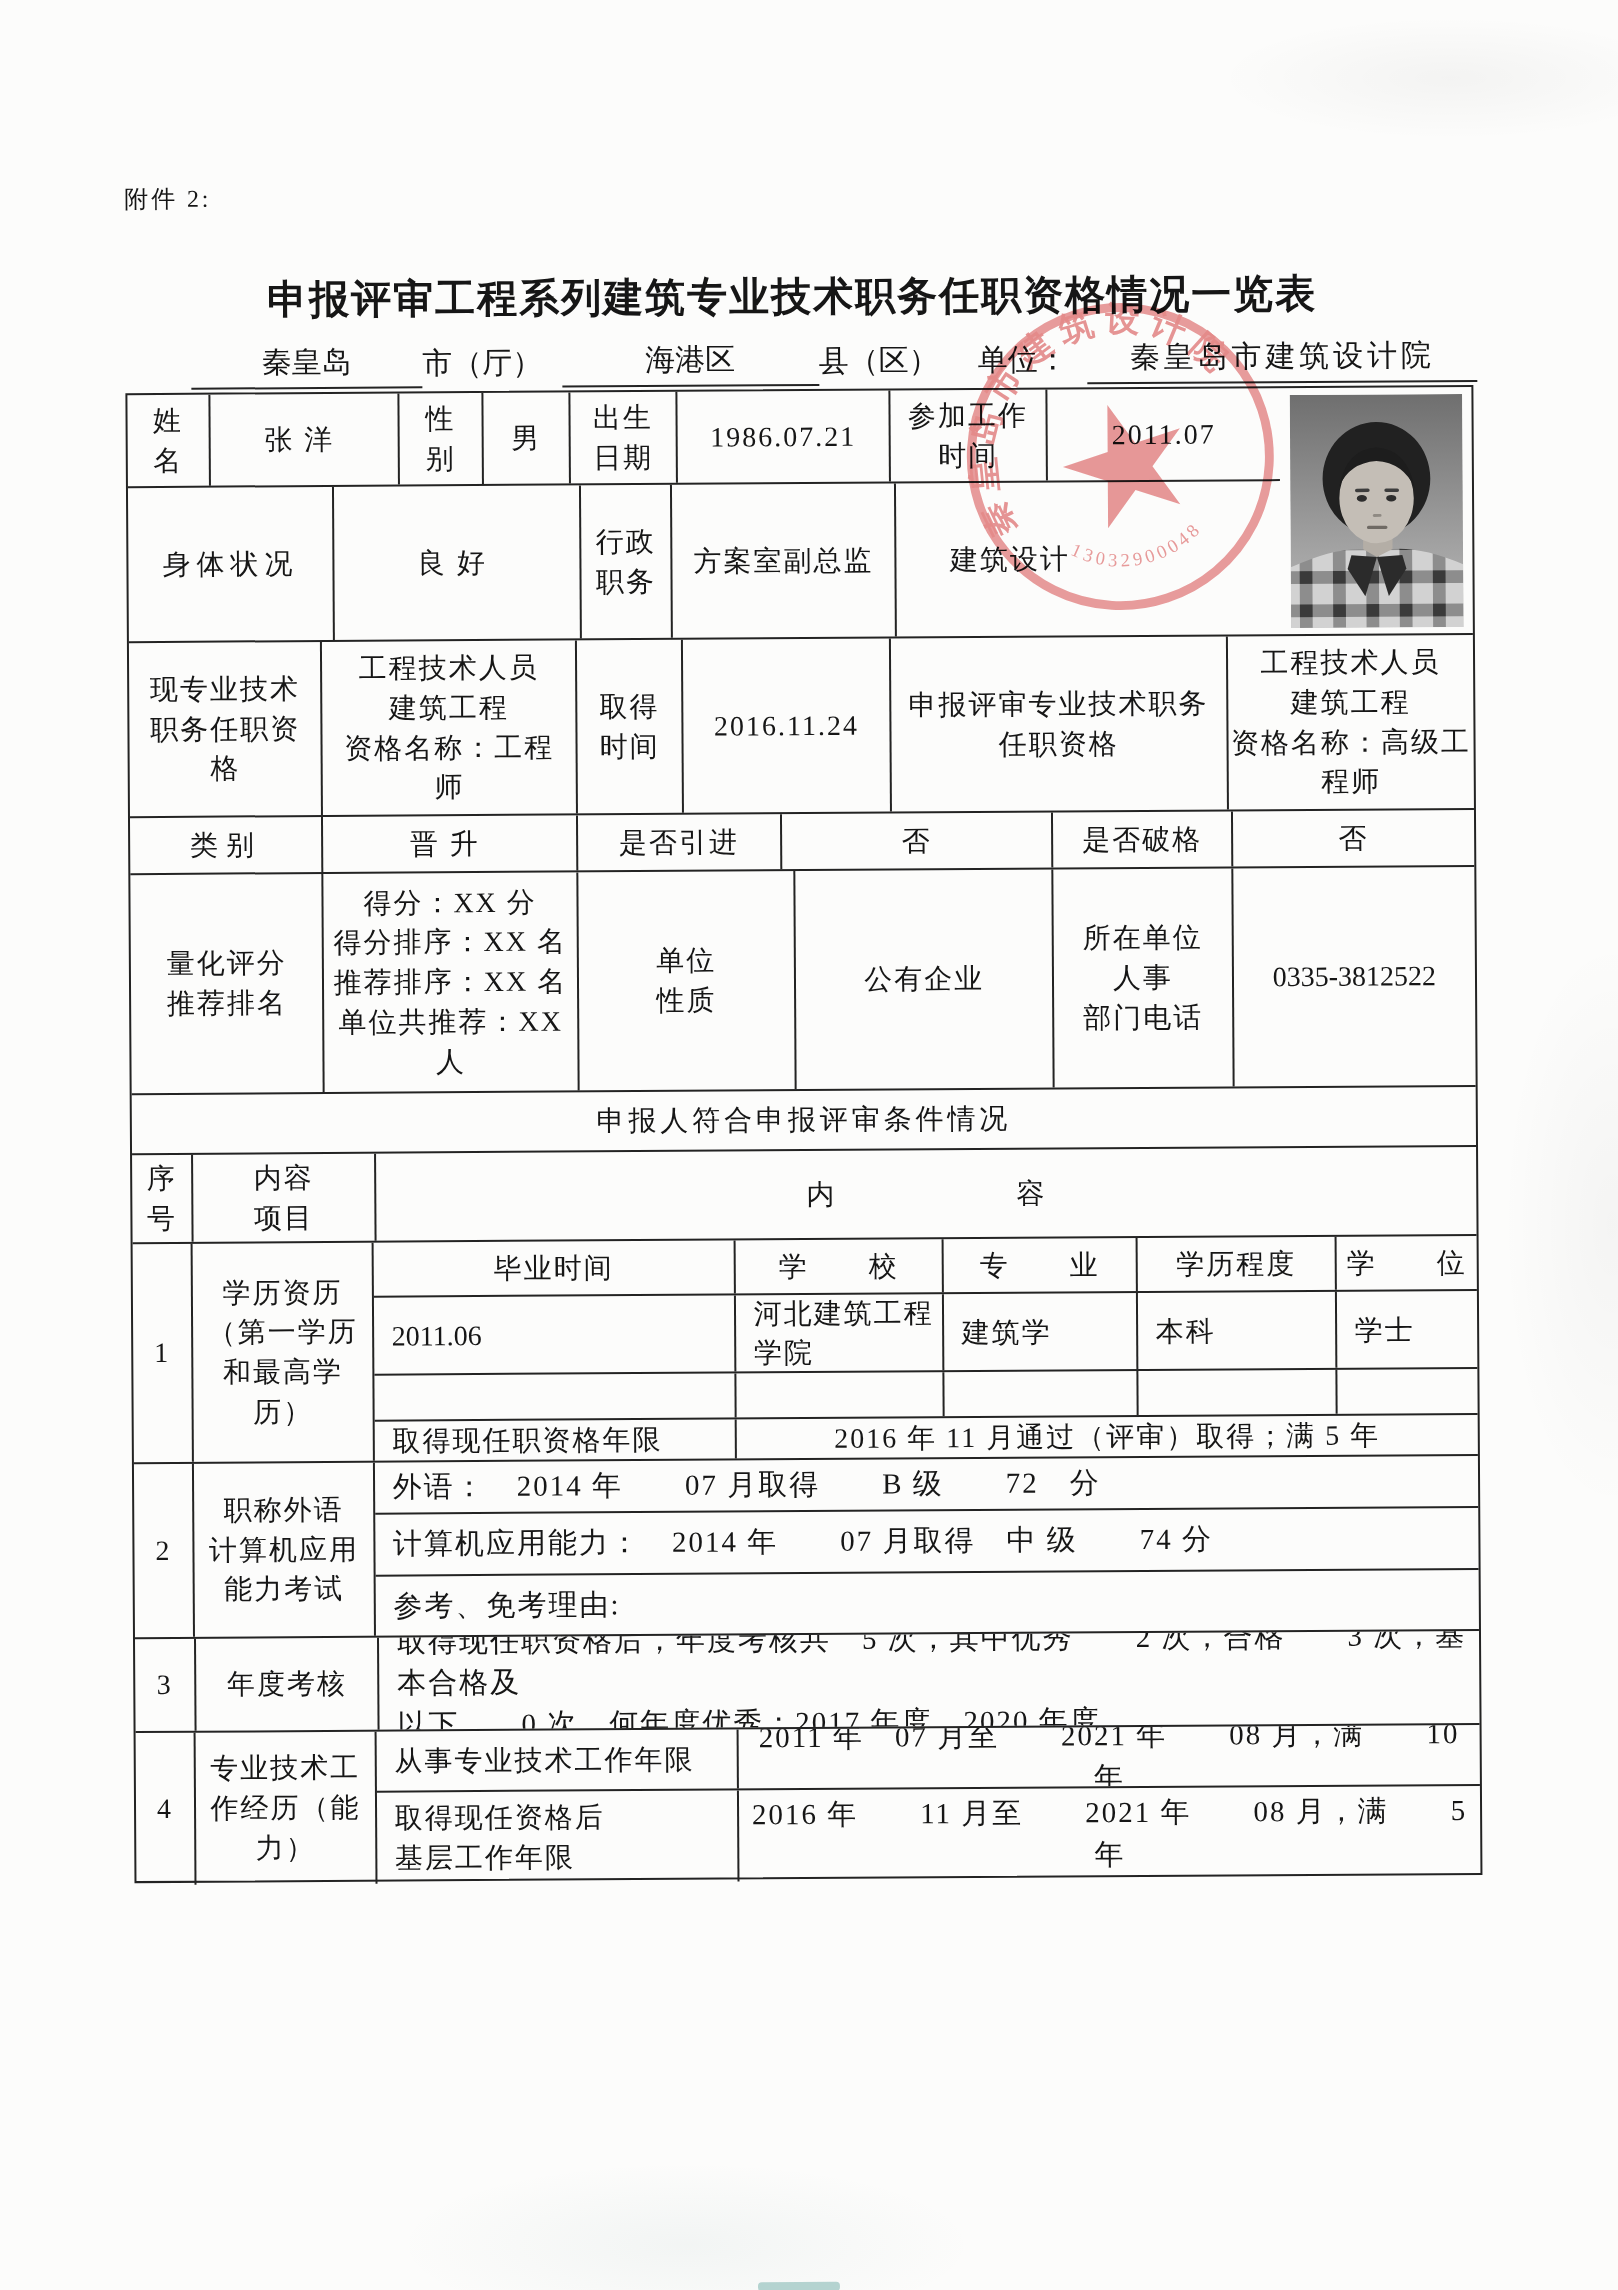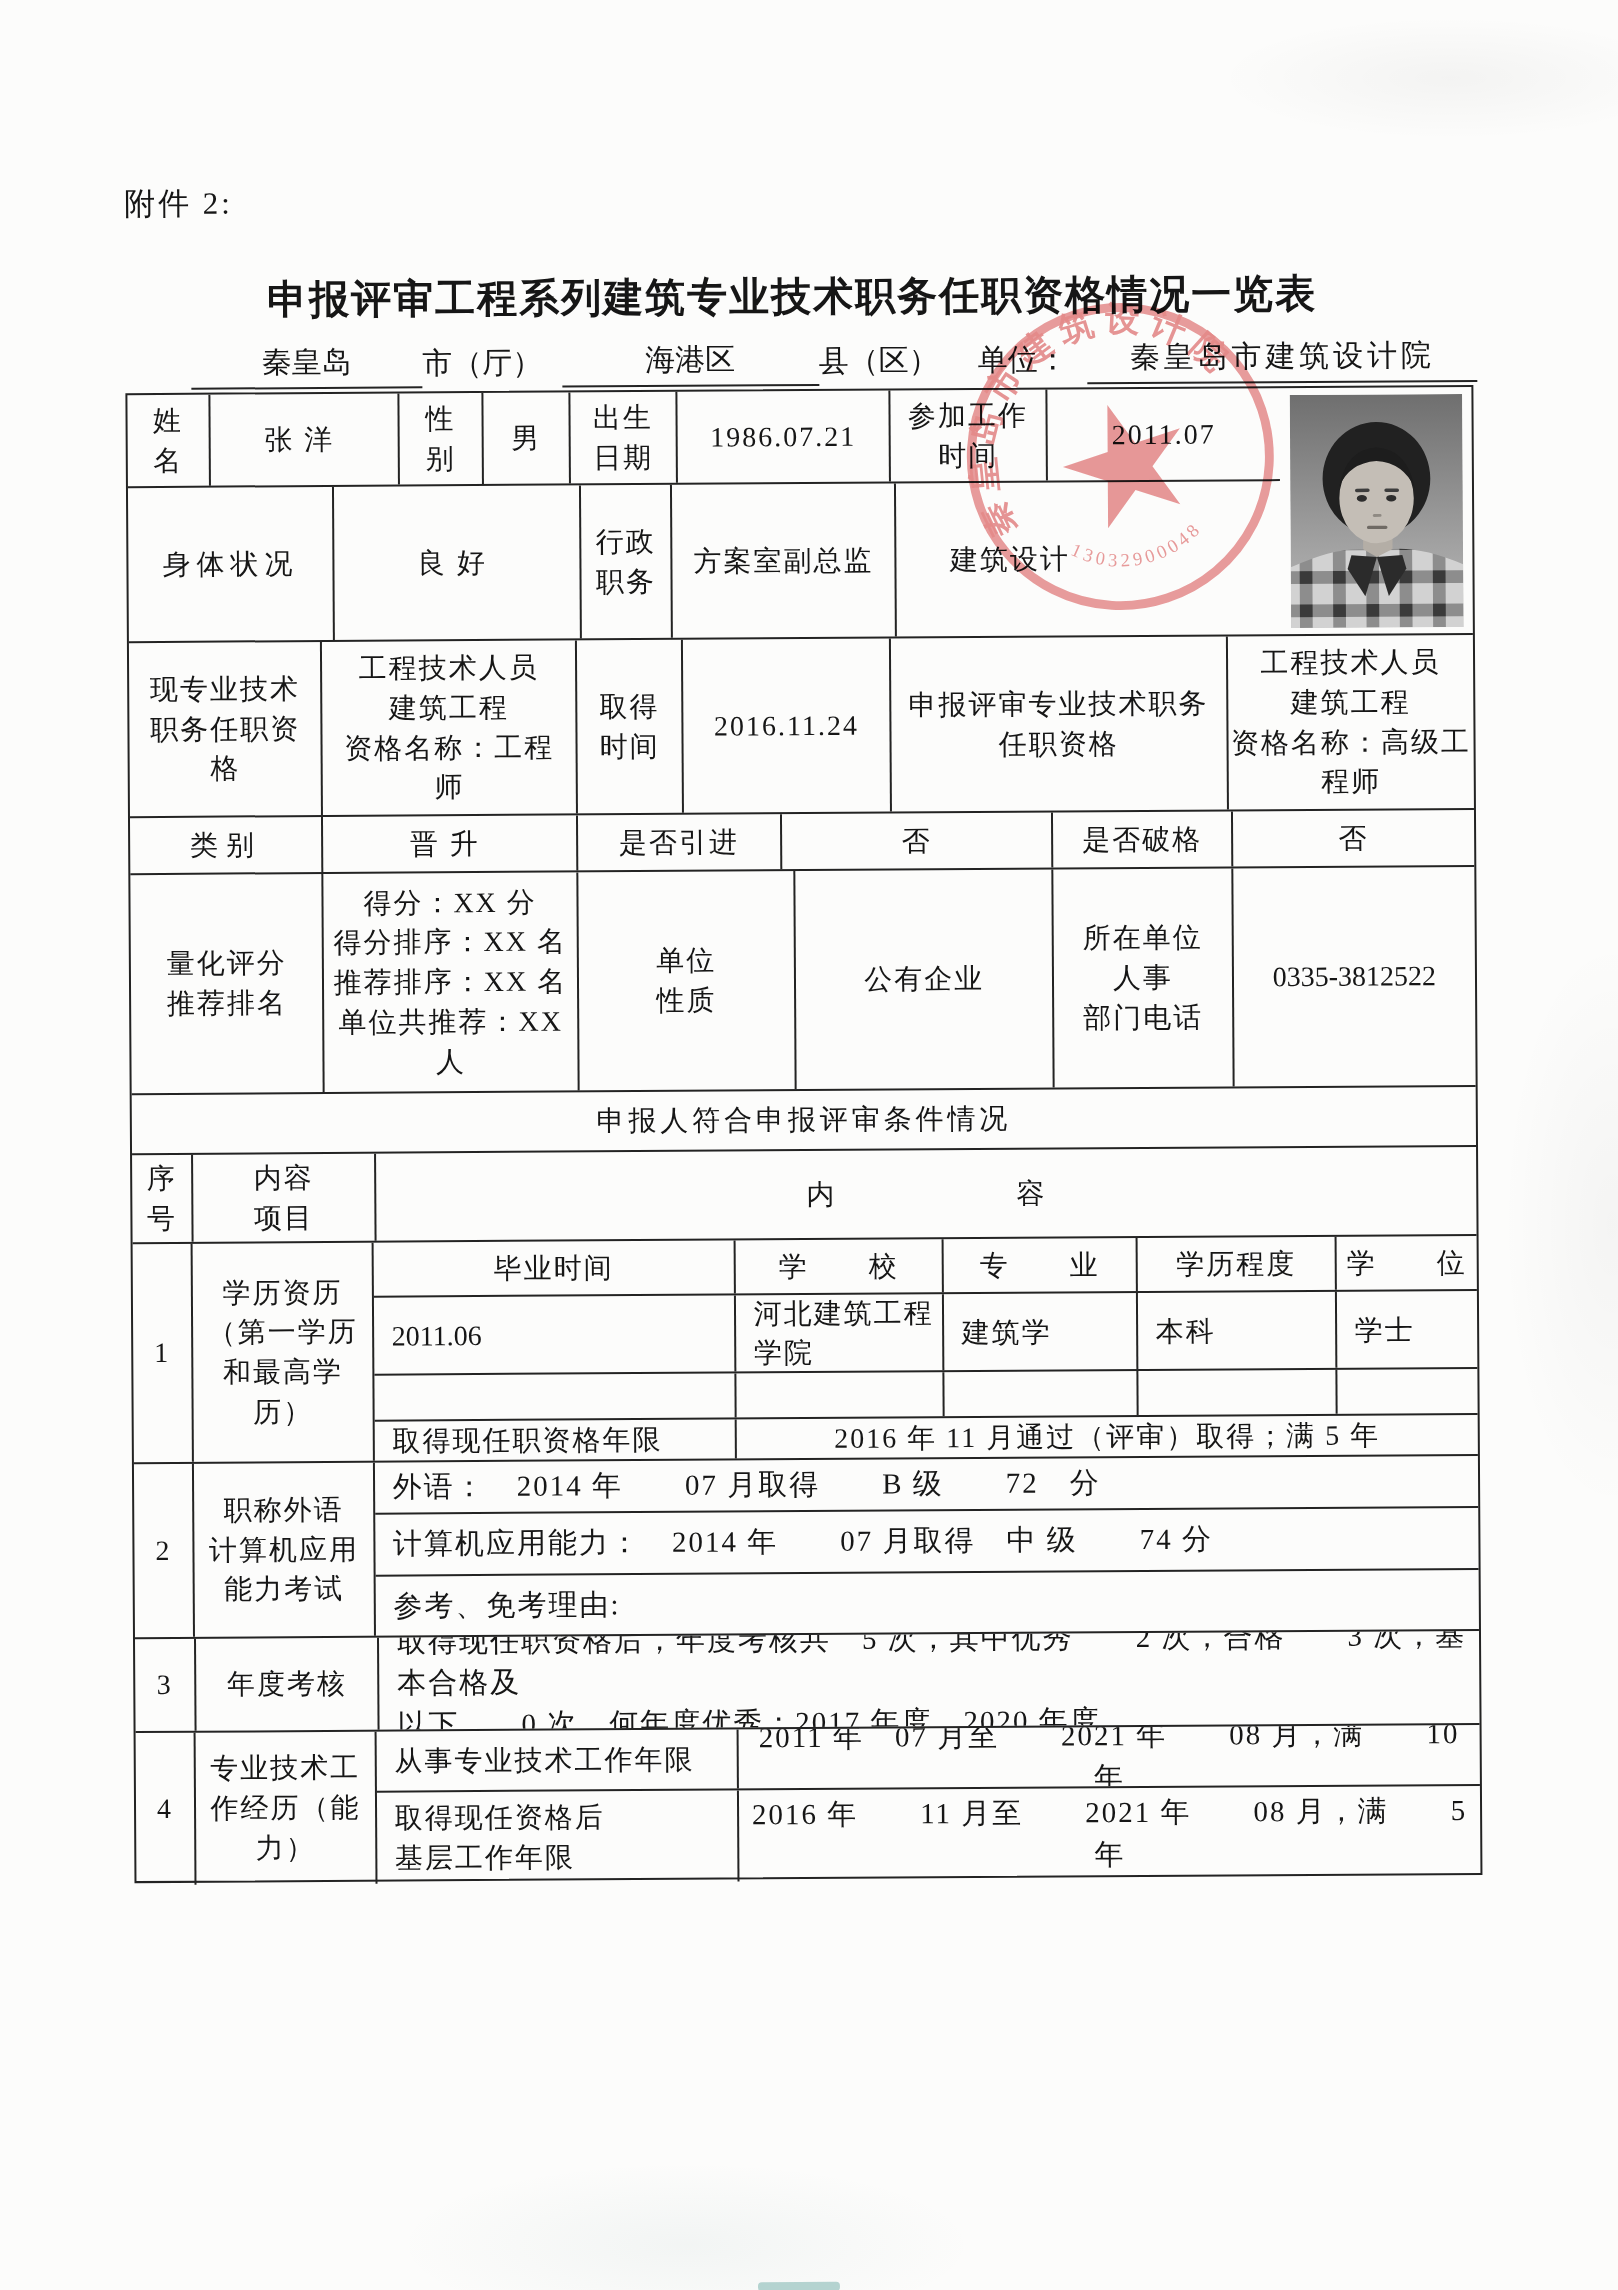--- a/index.html
+++ b/index.html
@@ -7,21 +7,21 @@
     position:relative; width:1618px; height:2291px; overflow:hidden;
     background:
       radial-gradient(ellipse 333px 88px at 1451px 78px, rgba(0,0,0,0.035), transparent 70%),
       radial-gradient(ellipse 157px 412px at 1612px 1225px, rgba(0,0,0,0.03), transparent 70%),
       radial-gradient(ellipse 412px 118px at 686px 2245px, rgba(60,110,110,0.05), transparent 70%),
       #fcfcfb;
     font-family:"Liberation Serif","DejaVu Serif",serif;
     color:#161616;
   }
   .content{position:absolute; inset:0; transform:rotate(-0.35deg);}
-  .attachment{position:absolute; left:130px; top:179px; font-size:31px; letter-spacing:2.9px;}
+  .attachment{position:absolute; left:130px; top:179px; font-size:24px; letter-spacing:2.9px;}
   .title{position:absolute; left:0; right:0; top:269px; text-align:center; padding-right:23.5px;
          font-size:40px; font-weight:bold; letter-spacing:2px; white-space:nowrap;}
   .region{position:absolute; left:196px; top:339px; font-size:30px; display:flex; align-items:flex-end; white-space:nowrap;}
   .region .seg{display:inline-block; padding-bottom:3.9px;text-align:right;}
   .region .u{border-bottom:2.9px solid #232323; text-align:center;}
   .u-city{width:231px;} .u-county{width:257px;} .u-unit{width:390px; letter-spacing:3.9px;}
   .gap20{display:inline-block;width:19.6px;} .gap40{display:inline-block;width:39px;}
 
   
   .tbl{position:absolute; left:130px; top:389px; width:1348px; height:1490px;

